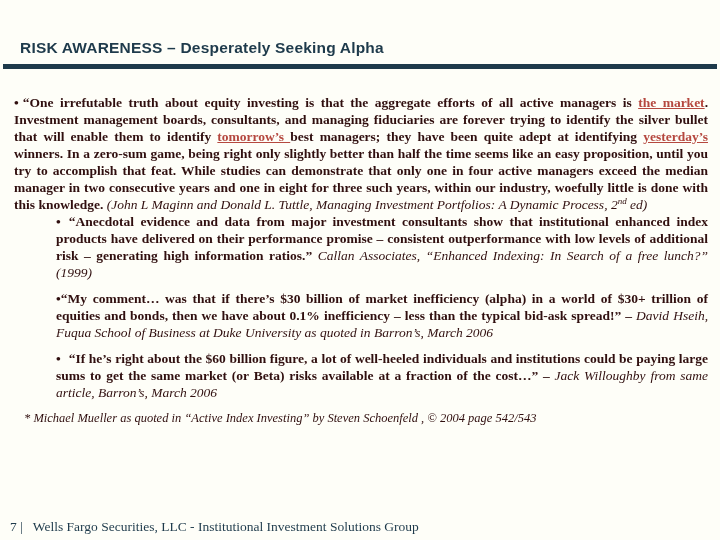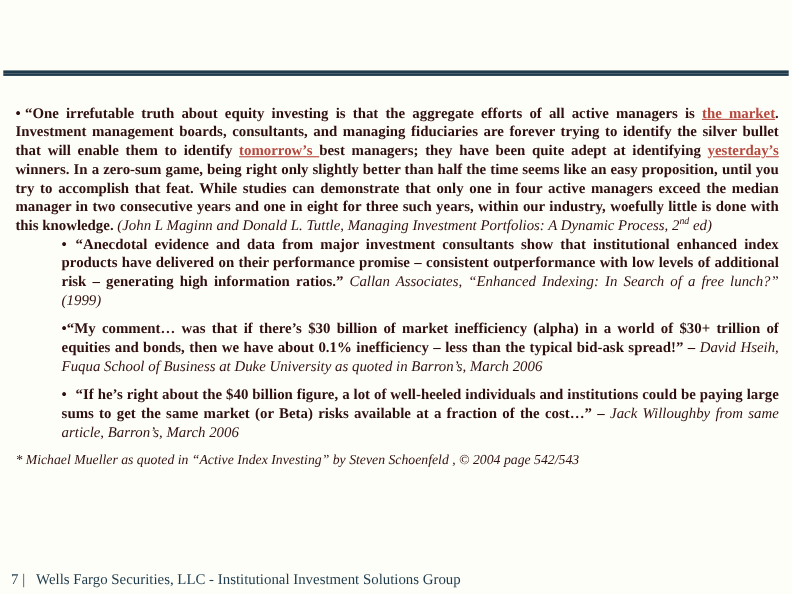--- a/index.html
+++ b/index.html
@@ -26,46 +26,47 @@
   }
   .para { }
   .para.tight { margin-bottom:9px;margin-left:42px; }
   .bullet { font-weight:bold; }
   .bullet.gap  { margin-right:4px; }
   .bullet.gap2 { margin-right:8px; }
   .link { color:#b5483f; text-decoration:underline; font-weight:bold; cursor:pointer; }
   .cite { font-style:italic; font-weight:normal; }
   sup { font-size:9px; line-height:0; }
   .footnote {
-    margin-top:2px; text-align:left;
+    margin-left:10px; margin-top:2px; text-align:left;
     font-style:italic; font-weight:normal; font-size:12.5px;
   }
   .footer {
     position:absolute; left:10px; bottom:5px;
     font-family:"Liberation Serif", serif; font-size:13.5px;
     color:#1e3a4b; display:flex; align-items:baseline; gap:10px;
     white-space:nowrap;
   }
 </style>
 </head>
 <body>
 
 <div class="slide">
 
+  <div class="title">RISK AWARENESS – Desperately Seeking Alpha</div>
   <div class="title-rule"></div>
 
   <div class="content">
 
     <p class="para"><span class="bullet gap">•</span><span>“One irrefutable truth about equity investing is that the aggregate efforts of all active managers is </span><span class="link">the market</span><span>. Investment management boards, consultants, and managing fiduciaries are forever trying to identify the silver bullet that will enable them to identify </span><span class="link">tomorrow’s </span><span>best managers; they have been quite adept at identifying </span><span class="link">yesterday’s </span><span>winners. In a zero-sum game, being right only slightly better than half the time seems like an easy proposition, until you try to accomplish that feat. While studies can demonstrate that only one in four active managers exceed the median manager in two consecutive years and one in eight for three such years, within our industry, woefully little is done with this knowledge. </span><span class="cite">(John L Maginn and Donald L. Tuttle, Managing Investment Portfolios: A Dynamic Process, 2</span><sup class="cite">nd</sup><span class="cite"> ed)</span></p>
 
     <p class="para tight"><span class="bullet gap2">•</span><span>“Anecdotal evidence and data from major investment consultants show that institutional enhanced index products have delivered on their performance promise – consistent outperformance with low levels of additional risk – generating high information ratios.” </span><span class="cite">Callan Associates, “Enhanced Indexing: In Search of a free lunch?” (1999)</span></p>
 
     <p class="para tight"><span class="bullet">•</span><span>“My comment… was that if there’s $30 billion of market inefficiency (alpha) in a world of $30+ trillion of equities and bonds, then we have about 0.1% inefficiency – less than the typical bid-ask spread!” – </span><span class="cite">David Hseih, Fuqua School of Business at Duke University as quoted in Barron’s, March 2006</span></p>
 
-    <p class="para tight"><span class="bullet gap2">•</span><span>“If he’s right about the $40 billion figure, a lot of well-heeled individuals and institutions could be paying large sums to get the same market (or Beta) risks available at a fraction of the cost…” – </span><span class="cite">Jack Willoughby from same article, Barron’s, March 2006</span></p>
+    <p class="para tight"><span class="bullet gap2">•</span><span>“If he’s right about the $60 billion figure, a lot of well-heeled individuals and institutions could be paying large sums to get the same market (or Beta) risks available at a fraction of the cost…” – </span><span class="cite">Jack Willoughby from same article, Barron’s, March 2006</span></p>
 
     <p class="footnote">* Michael Mueller as quoted in “Active Index Investing” by Steven Schoenfeld , © 2004 page 542/543</p>
 
   </div>
 
   <div class="footer">
     <span>7 |</span>
     <span>Wells Fargo Securities, LLC - Institutional Investment Solutions Group</span>
   </div>
 

